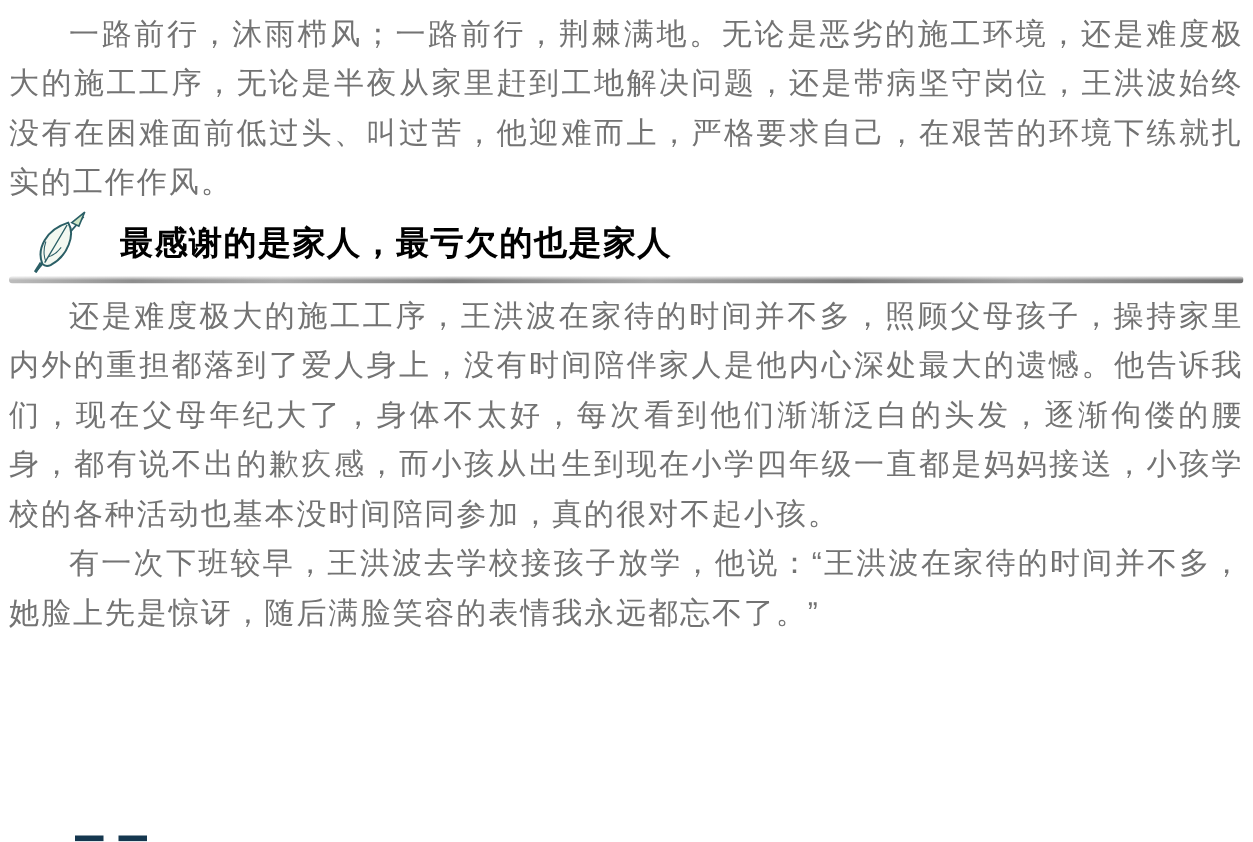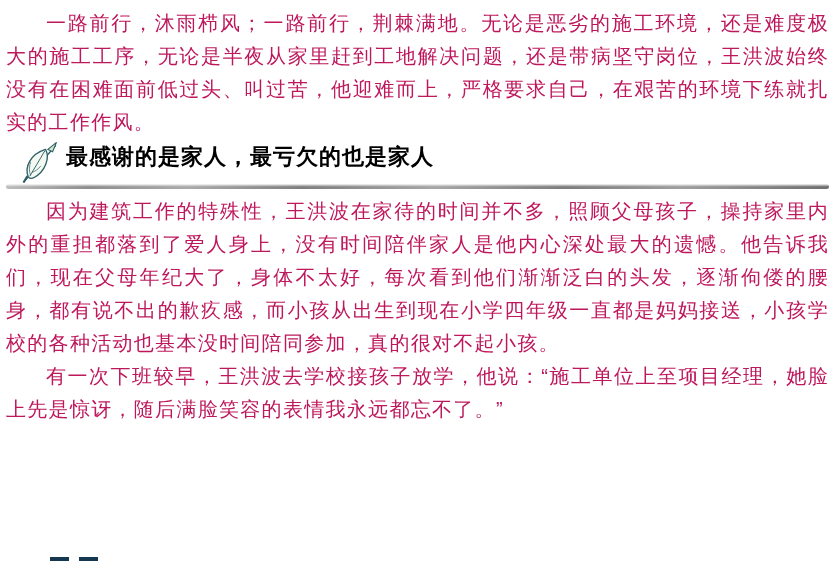--- a/index.html
+++ b/index.html
@@ -14,28 +14,28 @@
     font-family: "Liberation Sans", "DejaVu Sans", sans-serif;
     color: #000000;
   }
   p.body-para {
     margin: 0;
     font-size: 20px;
     line-height: 33px;
     letter-spacing: 1.3px;
     text-align: justify;
     text-indent: 2em;
-    color: #be185d;
+    color: #737373;
     font-weight: 500;
   }
   .section-head { margin: 3px 0 6px 0; }
   .head-row {
     display: flex;
-    align-items: flex-start;
-    gap: 6px;
+    align-items: center;
+    gap: 20px;
     height: 40px;
     padding-left: 14px;
   }
   .quill { width: 40px; height: 44px; flex: 0 0 auto; margin-top: -2px; }
   .head-title {
     font-size: 22px;
     font-weight: bold;
     letter-spacing: 1px;
     color: #000000;
     white-space: nowrap;
@@ -88,22 +88,22 @@
 
         <path d="M34,12 L45,3 L40,15 Z" fill="#cfe7c8" stroke="#2b5f66" stroke-width="1.4"></path>
       </svg>
       <div class="head-title">最感谢的是家人，最亏欠的也是家人</div>
     </div>
     <div class="divider"></div>
   </div>
 
 
 
-  <p class="body-para">因为建筑工作的特殊性，王洪波在家待的时间并不多，照顾父母孩子，操持家里内外的重担都落到了爱人身上，没有时间陪伴家人是他内心深处最大的遗憾。他告诉我们，现在父母年纪大了，身体不太好，每次看到他们渐渐泛白的头发，逐渐佝偻的腰身，都有说不出的歉疚感，而小孩从出生到现在小学四年级一直都是妈妈接送，小孩学校的各种活动也基本没时间陪同参加，真的很对不起小孩。</p>
+  <p class="body-para">还是难度极大的施工工序，王洪波在家待的时间并不多，照顾父母孩子，操持家里内外的重担都落到了爱人身上，没有时间陪伴家人是他内心深处最大的遗憾。他告诉我们，现在父母年纪大了，身体不太好，每次看到他们渐渐泛白的头发，逐渐佝偻的腰身，都有说不出的歉疚感，而小孩从出生到现在小学四年级一直都是妈妈接送，小孩学校的各种活动也基本没时间陪同参加，真的很对不起小孩。</p>
 
-  <p class="body-para">有一次下班较早，王洪波去学校接孩子放学，他说：“施工单位上至项目经理，她脸上先是惊讶，随后满脸笑容的表情我永远都忘不了。”</p>
+  <p class="body-para">有一次下班较早，王洪波去学校接孩子放学，他说：“王洪波在家待的时间并不多，她脸上先是惊讶，随后满脸笑容的表情我永远都忘不了。”</p>
 
   <div class="cutoff-sliver">
     <span></span>
       <span></span>
   </div>
 
 </div>
 
 </body></html>

